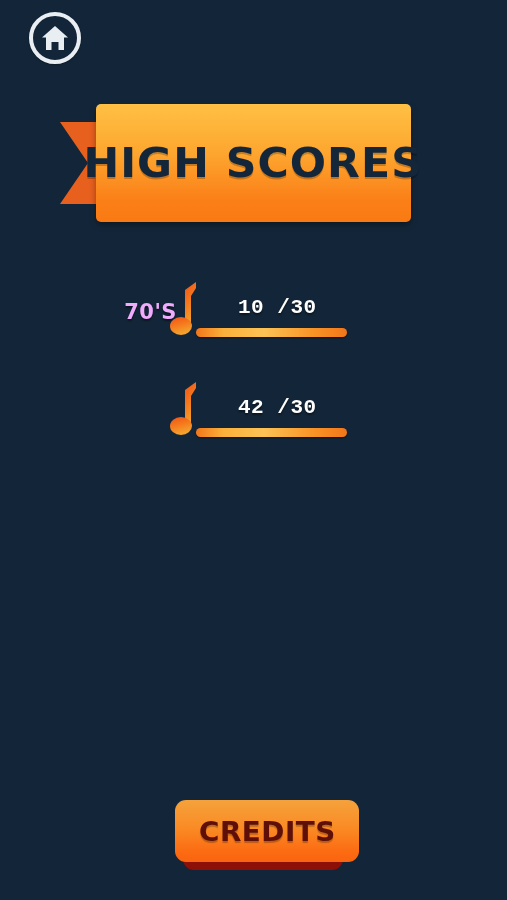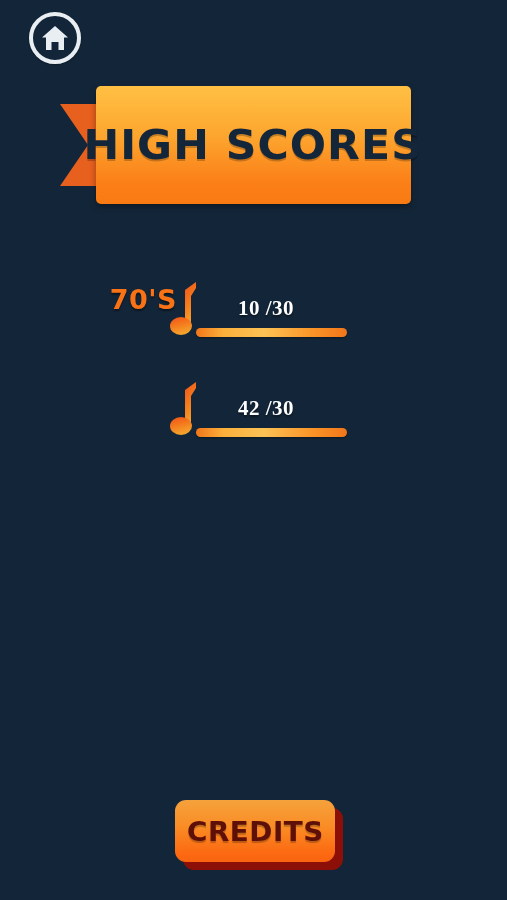--- a/index.html
+++ b/index.html
@@ -21,21 +21,21 @@
   .home-ring{
     width:52px; height:52px; border-radius:50%;
     border:4px solid #e9eef3;
     display:flex; align-items:center; justify-content:center;
     box-shadow:0 1px 2px rgba(0,0,0,.35);
   }
   .home-ring svg{ display:block; }
 
   
   .banner{
-    position:absolute; left:0; top:86px;
+    position:absolute; left:0; top:104px;
     width:449px; height:118px;
   }
   .ribbon-tail{
     position:absolute; top:18px;
     width:110px; height:82px;
     background:#e8601e;
   }
   .ribbon-tail.left{
     left:60px;
     clip-path:polygon(0 0, 100% 0, 100% 100%, 0 100%, 28px 50%);
@@ -68,37 +68,37 @@
   .scores{
     position:absolute; left:0; top:276px; width:507px;
   }
   .score-row{
     position:relative;
     height:100px;
   }
   .era-label{
     position:absolute;
     right:330px;                
-    top:8px;
+    top:24px;
     font-family:"DejaVu Sans", sans-serif;
     font-weight:bold;
-    font-size:27px;
-    color:#f97316;
+    font-size:21px;
+    color:#f0abfc;
     letter-spacing:.5px;
     white-space:nowrap;
     text-shadow:0 2px 2px rgba(0,0,0,.45);
   }
   .note-icon{
     position:absolute; left:170px; top:6px;
     width:32px; height:56px;
   }
   .note-icon svg{ display:block; }
   .score-value{
     position:absolute; left:238px; top:20px;
-    font-family:Liberation Serif, serif;
+    font-family:Liberation Mono, monospace;
     font-weight:bold;
     font-size:21px;
     color:#ffffff;
     letter-spacing:.5px;
     white-space:nowrap;
     text-shadow:0 2px 2px rgba(0,0,0,.45);
   }
   .score-bar{
     position:absolute; left:196px; top:52px;
     width:151px; height:9px;
@@ -113,21 +113,21 @@
     width:160px; height:68px;
   }
   .credits-shadow{
     position:absolute; left:8px; top:8px;
     width:160px; height:62px;
     background:#8c1008;
     border-radius:11px;
   }
   .credits-btn{
     position:absolute; left:0; top:0;
-    width:160px; height:62px;
+    width:184px; height:62px;
     border:none;
     border-radius:11px;
     background:linear-gradient(180deg,#f5a23c 0%, #fa8b24 45%, #fc6a12 85%, #fa6410 100%);
     display:flex; align-items:center; justify-content:center;
     cursor:pointer;
   }
   .credits-label{
     font-family:"DejaVu Sans", sans-serif;
     font-weight:bold;
     font-size:27px;

